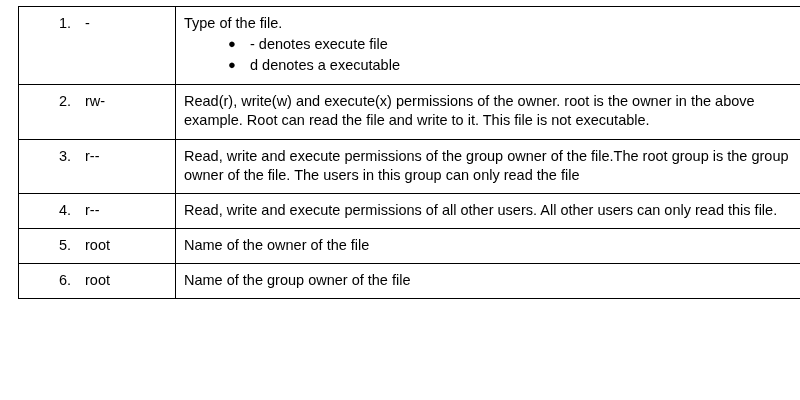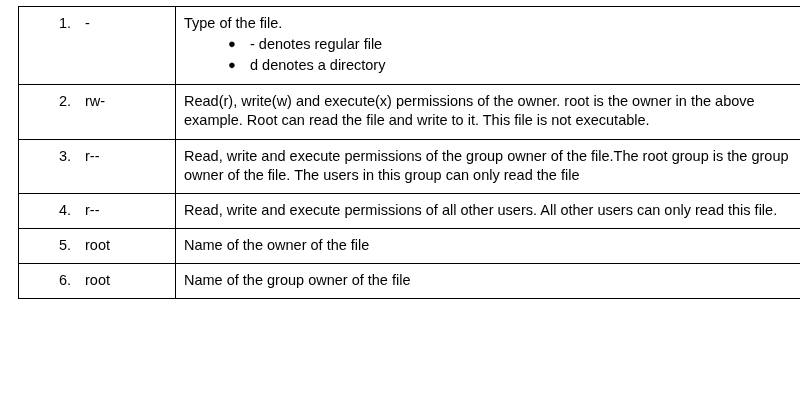--- a/index.html
+++ b/index.html
@@ -91,25 +91,25 @@
           <div class="idx-row">
             <span class="idx-num">1.</span>
             <span class="idx-val">-</span>
           </div>
         </td>
         <td class="col-desc">
           <p class="desc-text">Type of the file.</p>
           <ul class="bullets">
             <li>
               <span class="bullet-dot">●</span>
-              <span>- denotes regular file</span>
+              <span>- denotes execute file</span>
             </li>
             <li>
               <span class="bullet-dot">●</span>
-              <span>d denotes a directory</span>
+              <span>d denotes a executable</span>
             </li>
           </ul>
         </td>
       </tr>
 
       <tr>
         <td class="col-index">
           <div class="idx-row">
             <span class="idx-num">2.</span>
             <span class="idx-val">rw-</span>

